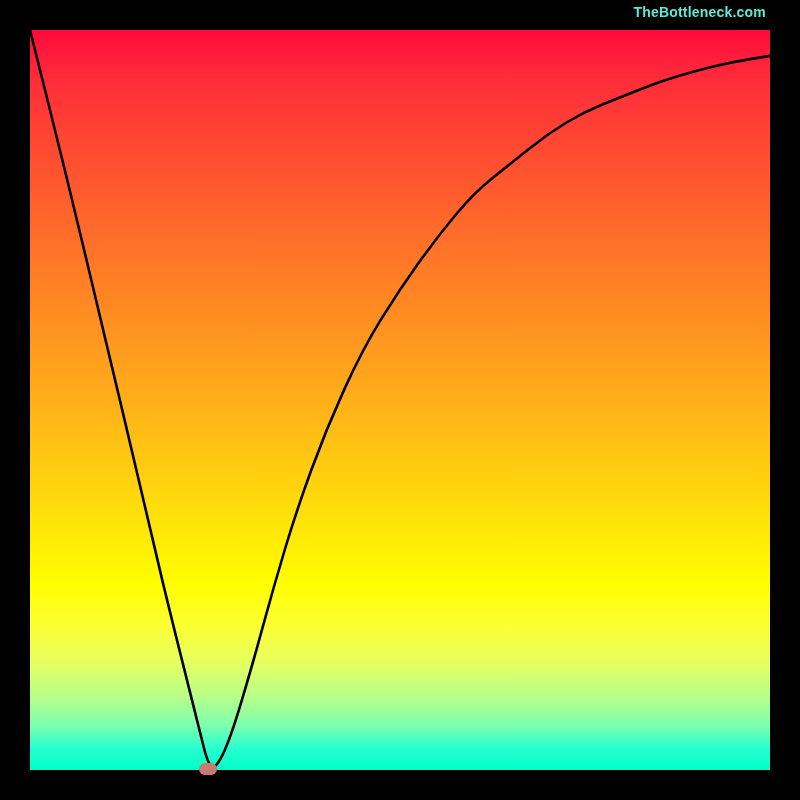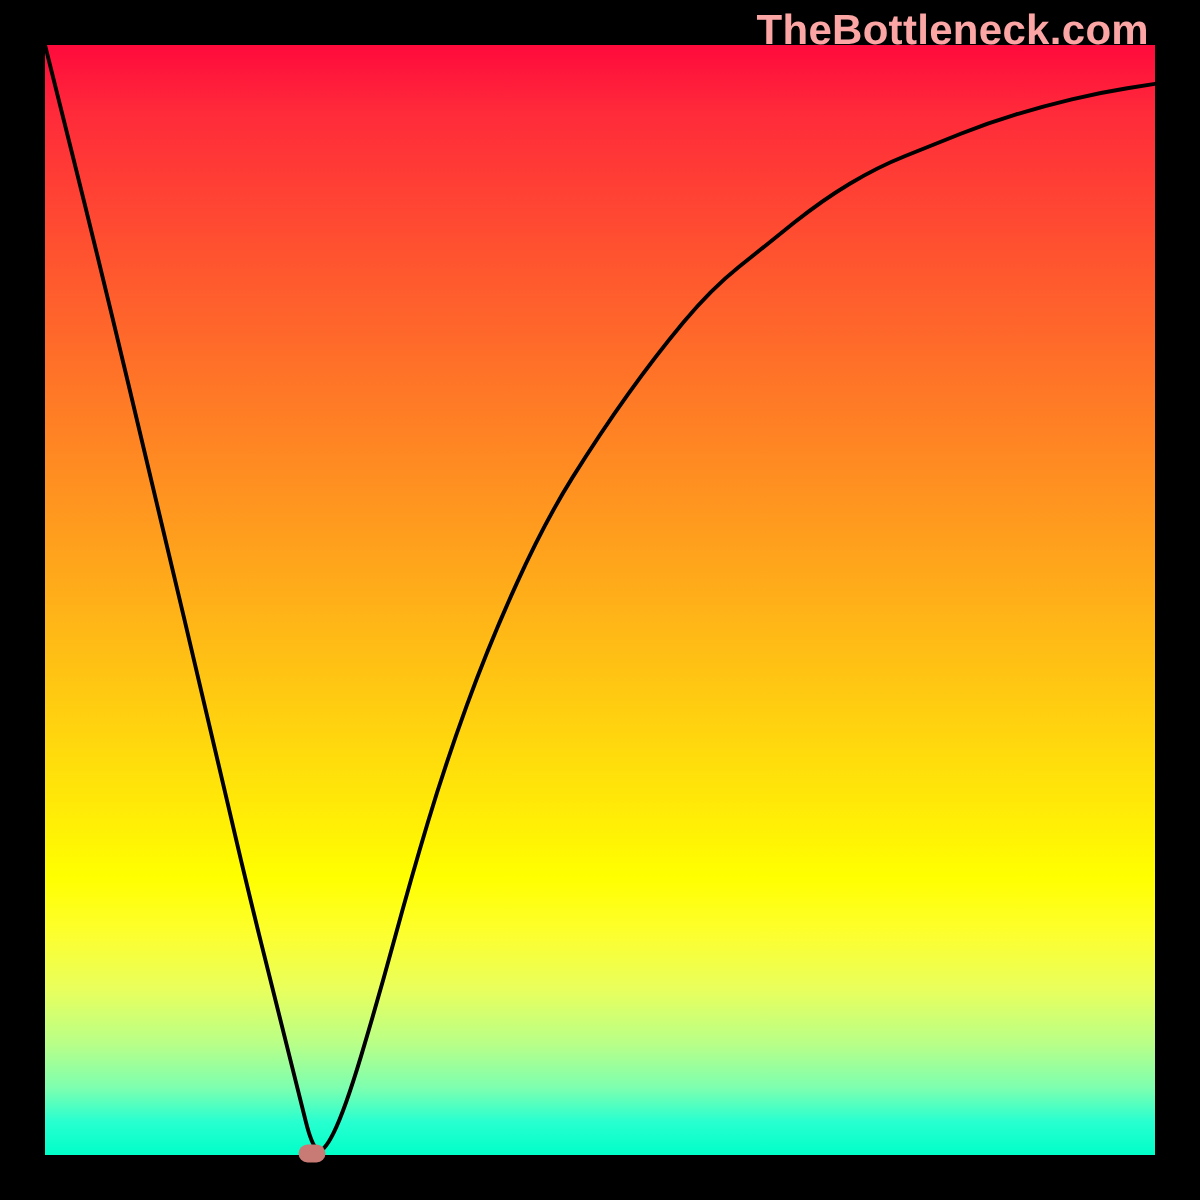--- a/index.html
+++ b/index.html
@@ -37,23 +37,23 @@
       #b8ff88 90%,
       #7cffb0 94%,
       #28ffd0 97%,
       #00ffc8 100%
     );
   }
   .attribution {
     position: absolute;
     top: 4px;
     right: 34px;
-    font-size: 28px;
+    font-size: 14px;
     font-weight: 600;
-    color: #fca5a5;
+    color: #5eead4;
     letter-spacing: 0.2px;
     user-select: none;
   }
   svg.curve {
     position: absolute;
     inset: 0;
     width: 100%;
     height: 100%;
   }
   .marker {

